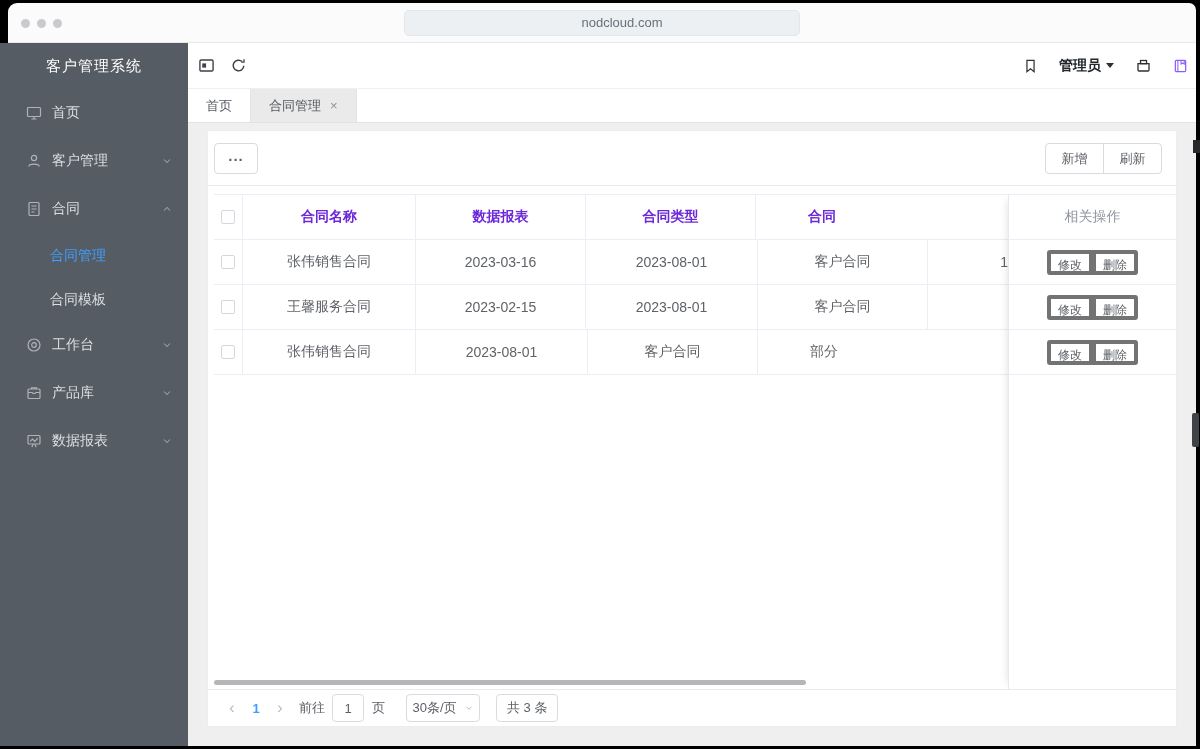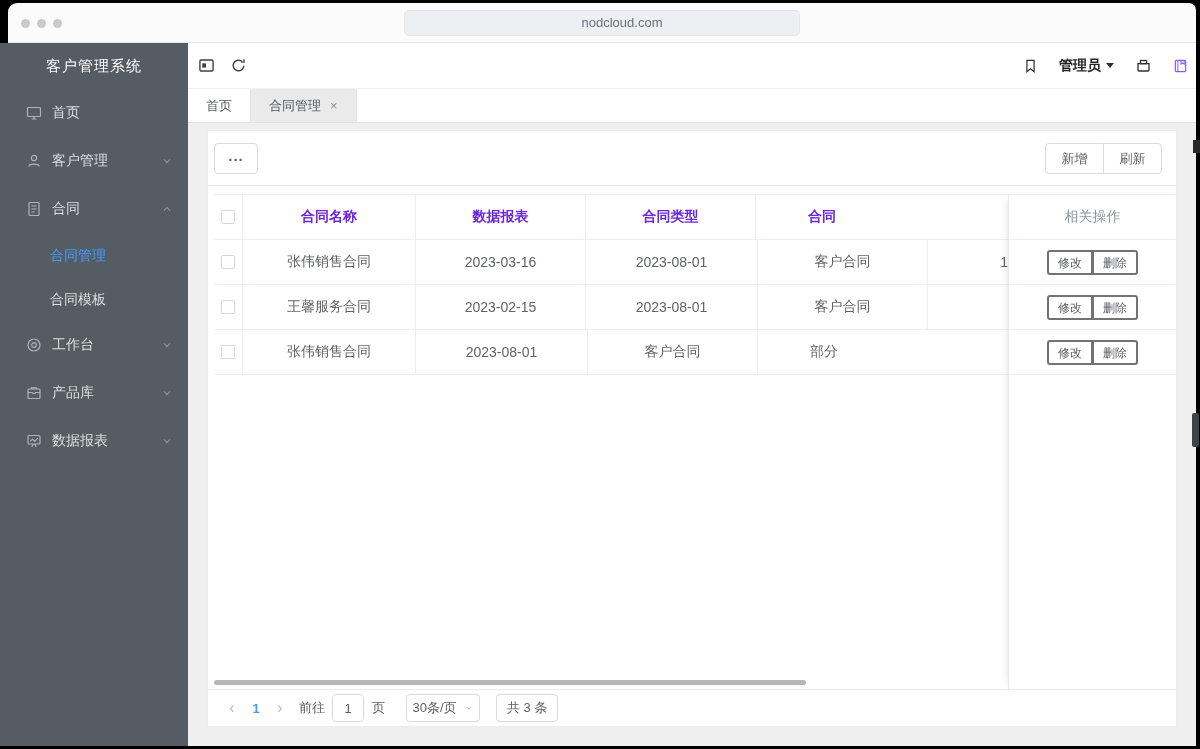--- a/index.html
+++ b/index.html
@@ -65,21 +65,21 @@
   .head .tc { color:#6d28d9; font-weight:700; }
   .c-cb{width:29px;} .c-name{width:173px;} .c-start{width:170px;} .c-end{width:172px;} .c-type{width:170px;}
   .c-extra{width:80px; justify-content:flex-end; border-right:none; white-space:nowrap;}
   .checkbox { width:14px; height:14px; border:1px solid #d4d8de; border-radius:2px; background:#fff; cursor:pointer; }
 
   .fixed-col { position:absolute; right:0; top:8px; bottom:0; width:168px; background:#fff;
                border-left:1px solid #e6e9ef; box-shadow:-6px 0 8px -6px rgba(0,0,0,.13); }
   .fx-row { height:45px; border-bottom:1px solid #ebeef5; display:flex; align-items:center; justify-content:center; }
   .fx-row.head { height:46px; font-size:14px; color:#8f959e; font-weight:400; border-top:1px solid #ebeef5; }
   .mini-group { display:flex; }
-  .mini-btn { width:46px; height:25px; line-height:23px; text-align:center; border:2px solid #737373; background:#fff;
+  .mini-btn { width:46px; height:25px; line-height:23px; text-align:center; border:4px solid #737373; background:#fff;
               font-size:12px; color:#5c6066; cursor:pointer; }
   .mini-btn.first { border-radius:3px 0 0 3px; }
   .mini-btn.last { border-radius:0 3px 3px 0; margin-left:-1px; }
 
   .hthumb { position:absolute; left:6px; bottom:4px; width:592px; height:5px; background:#b4b6ba; border-radius:3px; cursor:pointer; }
 
   .pager { position:absolute; left:0; right:0; bottom:0; height:37px; border-top:1px solid #e8eaed;
            display:flex; align-items:center; padding-left:12px; font-size:13px; color:#5c6066; }
   .pg-arrow { width:24px; text-align:center; color:#b6bcc6; font-size:16px; cursor:pointer; }
   .pg-num { width:24px; text-align:center; color:#409eff; font-weight:700; cursor:pointer; }

